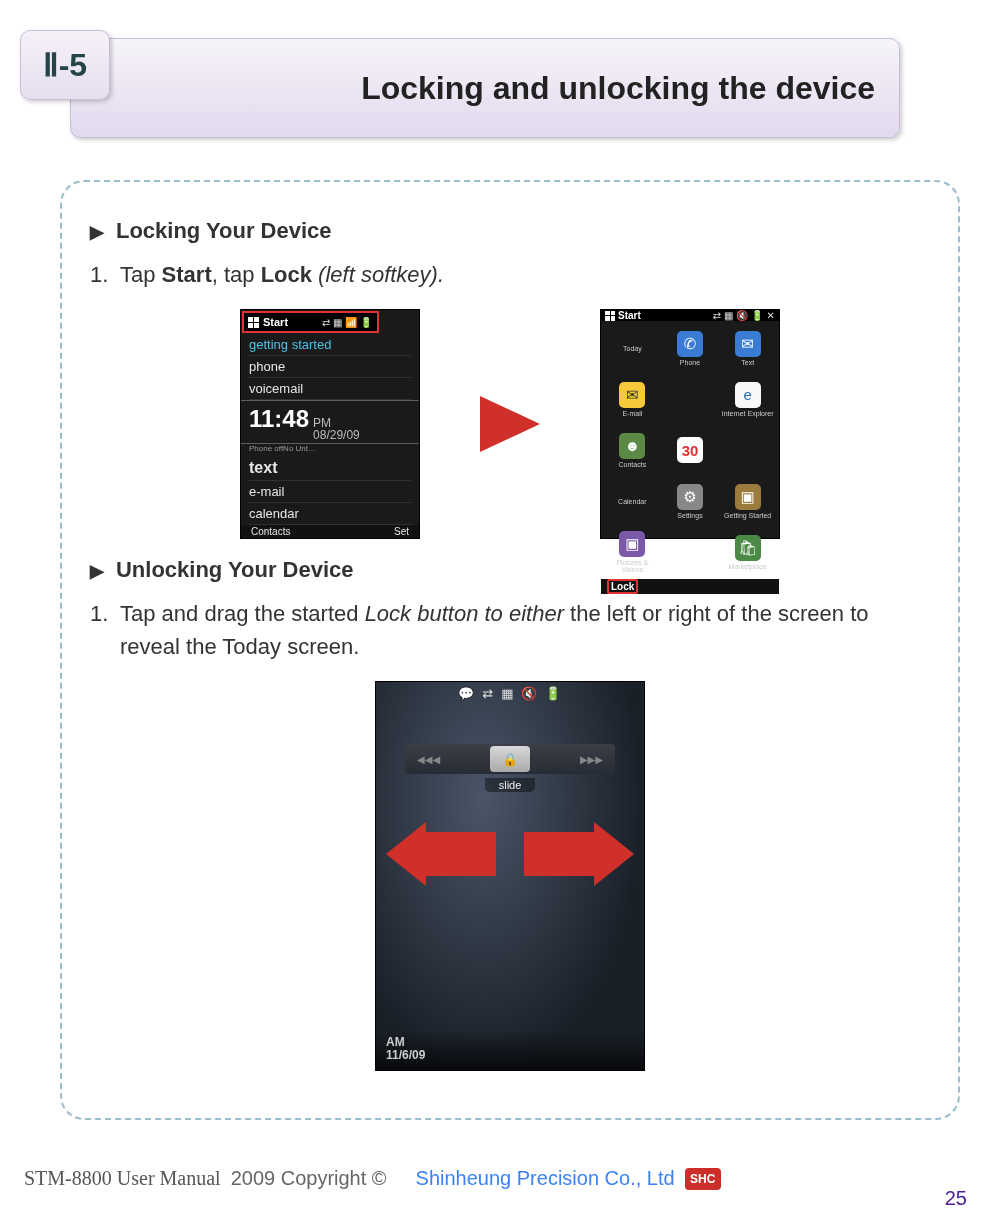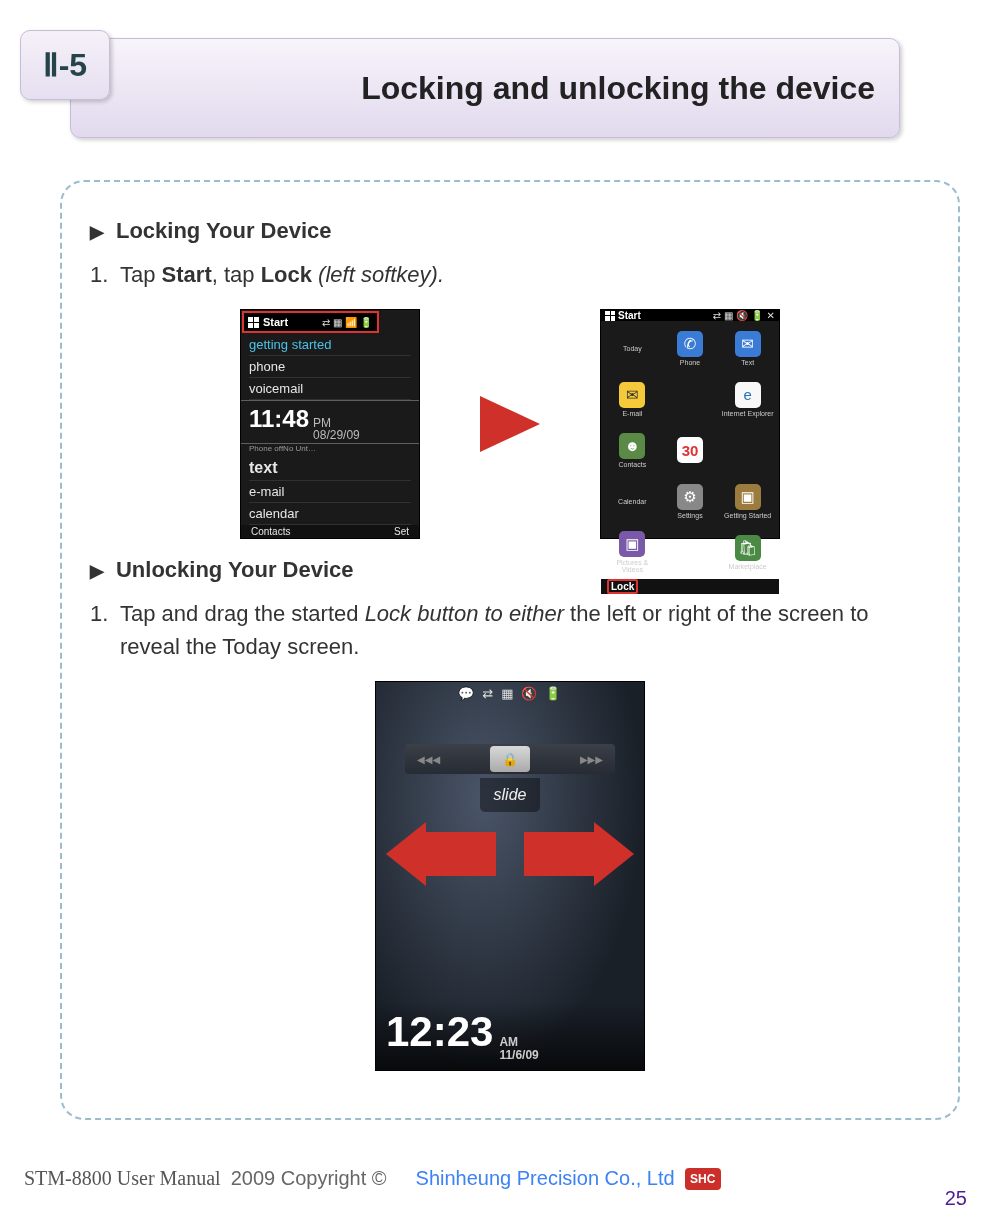--- a/index.html
+++ b/index.html
@@ -126,21 +126,21 @@
     display:flex; flex-direction:column;
     position:relative;
     margin:8px auto 0;
   }
   .pC-status{height:22px;display:flex;align-items:center;justify-content:center;gap:8px;color:#ddd;font-size:13px;}
   .pC-slider-zone{margin-top:40px;display:flex;flex-direction:column;align-items:center;gap:4px;}
   .pC-track{width:210px;height:30px;background:linear-gradient(#3a3f48,#272b33);border-radius:4px;display:flex;align-items:center;justify-content:center;position:relative;}
   .pC-chev{color:#888;font-size:10px;position:absolute;}
   .pC-chev.l{left:12px;} .pC-chev.r{right:12px;}
   .pC-knob{width:40px;height:26px;background:linear-gradient(#d8d8d8,#aaa);border-radius:4px;display:flex;align-items:center;justify-content:center;color:#333;font-size:13px;}
-  .pC-slide-lbl{background:rgba(0,0,0,.4);color:#eee;font-size:16px;padding:8px 14px;border-radius:0 0 5px 5px;font-style:italic;}
+  .pC-slide-lbl{background:rgba(0,0,0,.4);color:#eee;font-size:11px;padding:1px 14px;border-radius:0 0 5px 5px;}
   .pC-arrows{position:absolute;top:150px;left:0;right:0;display:flex;justify-content:space-between;padding:0 10px;}
   .pC-arL,.pC-arR{width:110px;height:44px;position:relative;}
   .pC-arL::before{content:"";position:absolute;right:0;top:0;width:70px;height:44px;background:#d0302a;}
   .pC-arL::after{content:"";position:absolute;left:0;top:-10px;border-top:32px solid transparent;border-bottom:32px solid transparent;border-right:40px solid #d0302a;}
   .pC-arR::before{content:"";position:absolute;left:0;top:0;width:70px;height:44px;background:#d0302a;}
   .pC-arR::after{content:"";position:absolute;right:0;top:-10px;border-top:32px solid transparent;border-bottom:32px solid transparent;border-left:40px solid #d0302a;}
   .pC-clock{margin-top:auto;background:linear-gradient(rgba(0,0,0,0),rgba(0,0,0,.7));padding:6px 10px 8px;display:flex;align-items:baseline;gap:6px;color:#fff;}
   .pC-clock .t{font-size:42px;font-weight:600;}
   .pC-clock .col{display:flex;flex-direction:column;font-size:12px;color:#ccc;line-height:1.1;font-weight:bold;}
   
@@ -324,21 +324,20 @@
           </div>
         <span class="pC-chev r">▶▶▶</span>
       </div>
       <div class="pC-slide-lbl">slide</div>
     </div>
     <div class="pC-arrows">
       <div class="pC-arL"></div>
       <div class="pC-arR"></div>
     </div>
     <div class="pC-clock">
-      <span class="t">12:23</span>
       <span class="col">
         <span>AM</span>
         <span>11/6/09</span>
       </span>
     </div>
   </div>
 
 </div>
 
 <div class="footer">

